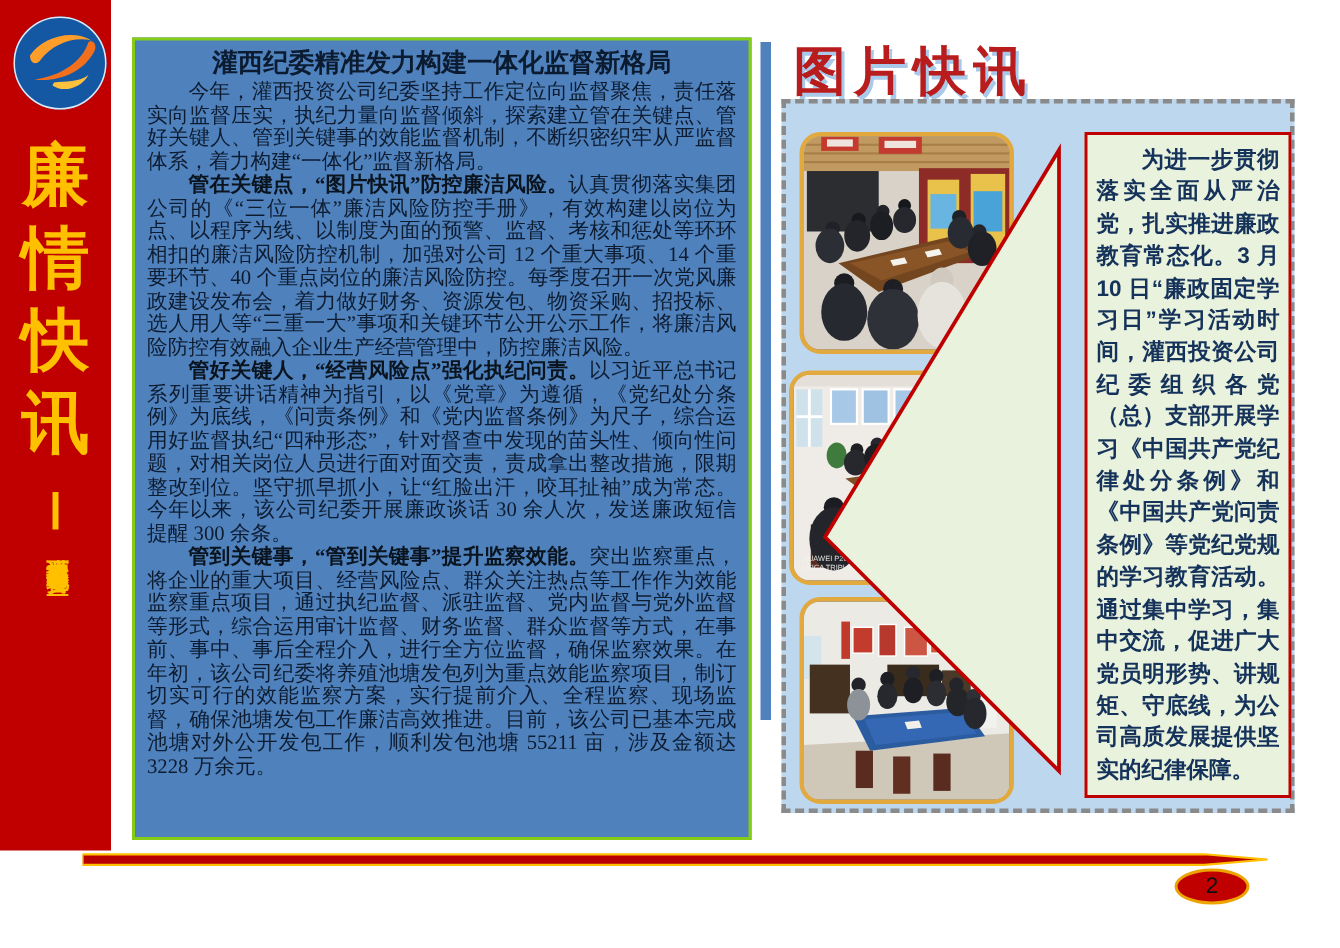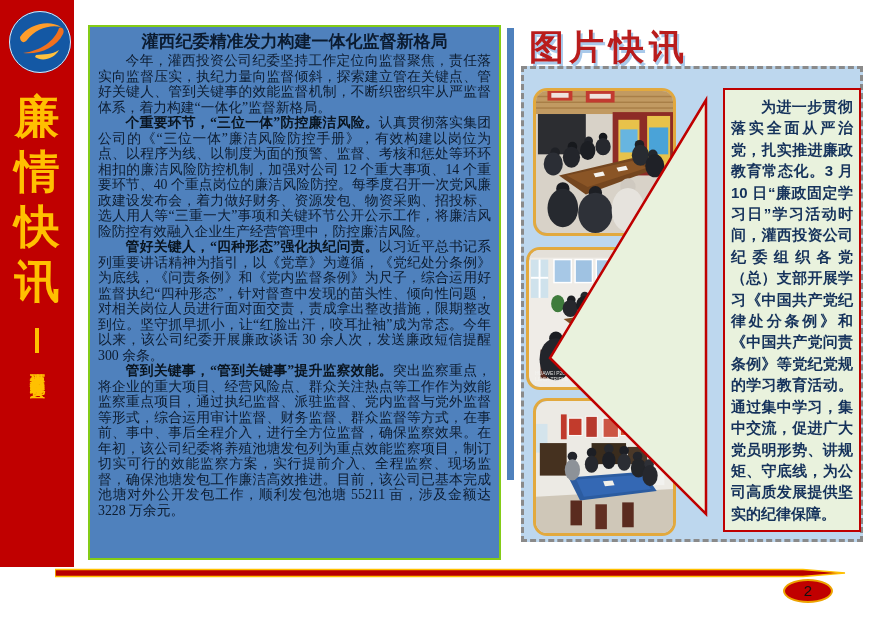--- a/index.html
+++ b/index.html
@@ -74,22 +74,22 @@
     </div>
     <div class="mast-divider"></div>
     <div class="byline">
       <span>灌西投资公司纪委宣</span>
     </div>
   </div>
 
   <div class="article">
     <div class="article-title">灌西纪委精准发力构建一体化监督新格局</div>
     <p><b></b><span>今年，灌西投资公司纪委坚持工作定位向监督聚焦，责任落实向监督压实，执纪力量向监督倾斜，探索建立管在关键点、管好关键人、管到关键事的效能监督机制，不断织密织牢从严监督体系，着力构建“一体化”监督新格局。</span></p>
-    <p><b>个重要环节，“三位一体”防控廉洁风险。</b><span>认真贯彻落实集团公司的《“三位一体”廉洁风险防控手册》，有效构建以岗位为点、以程序为线、以制度为面的预警、监督、考核和惩处等环环相扣的廉洁风险防控机制，加强对公司 12 个重大事项、14 个重要环节、40 个重点岗位的廉洁风险防控。每季度召开一次党风廉政建设发布会，着力做好财务、资源发包、物资采购、招投标、选人用人等“三重一大”事项和关键环节公开公示工作，将廉洁风险防控有效融入企业生产经营管理中，防控廉洁风险。</span></p>
-    <p><b>管好关键人，“四种形态”强化执纪问责。</b><span>以习近平总书记系列重要讲话精神为指引，以《党章》为遵循，《党纪处分条例》为底线，《问责条例》和《党内监督条例》为尺子，综合运用好监督执纪“四种形态”，针对督查中发现的苗头性、倾向性问题，对相关岗位人员进行面对面交责，责成拿出整改措施，限期整改到位。坚守抓早抓小，让“红脸出汗，咬耳扯袖”成为常态。今年以来，该公司纪委开展廉政谈话 30 余人次，发送廉政短信提醒 300 余条。</span></p>
+    <p><b>管在关键点，“图片快讯”防控廉洁风险。</b><span>认真贯彻落实集团公司的《“三位一体”廉洁风险防控手册》，有效构建以岗位为点、以程序为线、以制度为面的预警、监督、考核和惩处等环环相扣的廉洁风险防控机制，加强对公司 12 个重大事项、14 个重要环节、40 个重点岗位的廉洁风险防控。每季度召开一次党风廉政建设发布会，着力做好财务、资源发包、物资采购、招投标、选人用人等“三重一大”事项和关键环节公开公示工作，将廉洁风险防控有效融入企业生产经营管理中，防控廉洁风险。</span></p>
+    <p><b>管好关键人，“经营风险点”强化执纪问责。</b><span>以习近平总书记系列重要讲话精神为指引，以《党章》为遵循，《党纪处分条例》为底线，《问责条例》和《党内监督条例》为尺子，综合运用好监督执纪“四种形态”，针对督查中发现的苗头性、倾向性问题，对相关岗位人员进行面对面交责，责成拿出整改措施，限期整改到位。坚守抓早抓小，让“红脸出汗，咬耳扯袖”成为常态。今年以来，该公司纪委开展廉政谈话 30 余人次，发送廉政短信提醒 300 余条。</span></p>
     <p><b>管到关键事，“管到关键事”提升监察效能。</b><span>突出监察重点，将企业的重大项目、经营风险点、群众关注热点等工作作为效能监察重点项目，通过执纪监督、派驻监督、党内监督与党外监督等形式，综合运用审计监督、财务监督、群众监督等方式，在事前、事中、事后全程介入，进行全方位监督，确保监察效果。在年初，该公司纪委将养殖池塘发包列为重点效能监察项目，制订切实可行的效能监察方案，实行提前介入、全程监察、现场监督，确保池塘发包工作廉洁高效推进。目前，该公司已基本完成池塘对外公开发包工作，顺利发包池塘 55211 亩，涉及金额达 3228 万余元。</span></p>
   </div>
 
   <div class="blue-strip"></div>
   <div class="photo-title">图片快讯</div>
   <div class="panel"></div>
 
   <div class="photo" id="photo1">
     <svg viewBox="0 0 143 148" preserveAspectRatio="none">
       <rect x="0" y="0" width="143" height="148" fill="#d8d2c8"></rect>

